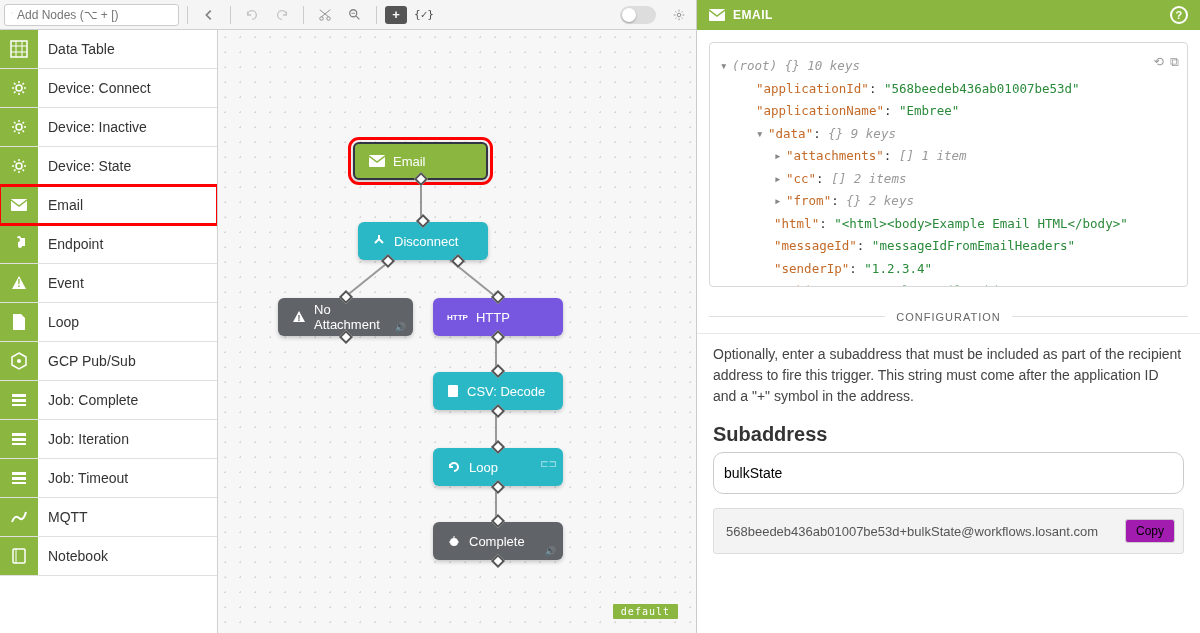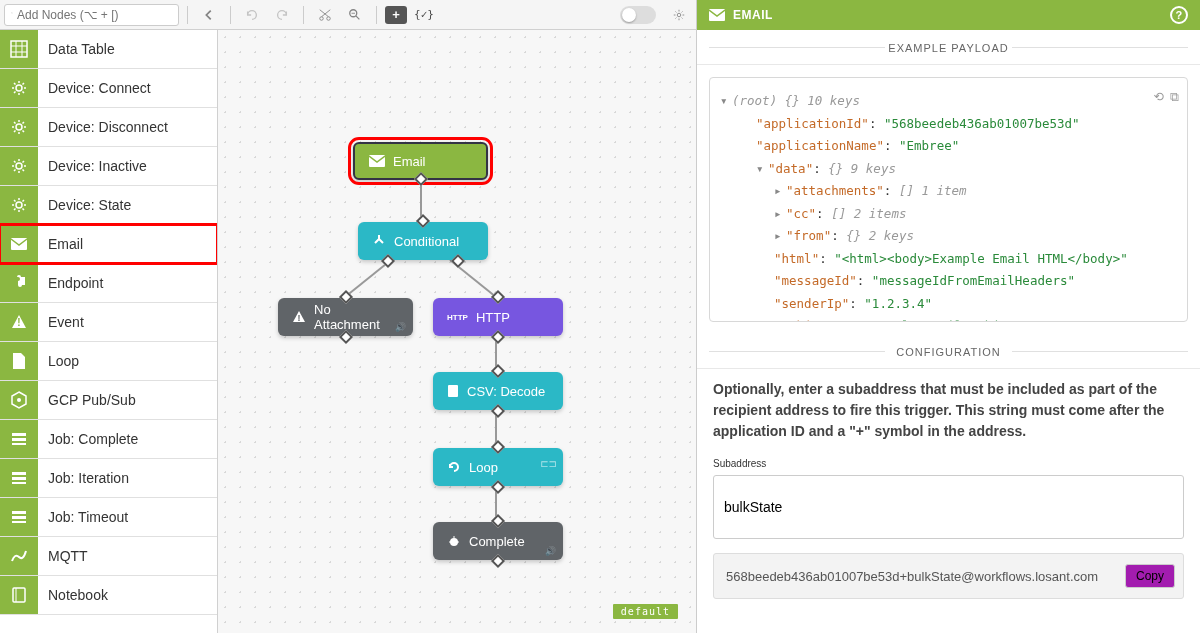--- a/index.html
+++ b/index.html
@@ -63,24 +63,24 @@
 .payload-box .toolbar-icons { position: absolute; top: 8px; right: 8px; display: flex; gap: 6px; opacity: .4; }
 .json-line { white-space: nowrap; }
 .indent2 { padding-left: 36px; }
 .indent3 { padding-left: 54px; }
 .caret { color: #888; margin-right: 2px; display: inline-block; width: 10px; }
 .key { color: #c46a28; }
 .colon { color: #333; }
 .str { color: #2a8a3a; }
 .meta { color: #999; font-style: italic; }
 .root { color: #999; font-style: italic; }
-.config-desc { padding: 10px 16px; font-size: 14px; color: #444; line-height: 1.5; font-weight: bold; }
-.field-label { padding: 6px 16px 4px; font-size: 10px; color: #333; font-weight: 400; }
+.config-desc { padding: 10px 16px; font-size: 14px; color: #444; line-height: 1.5; }
+.field-label { padding: 6px 16px 4px; font-size: 20px; color: #333; font-weight: 700; }
 .input-box { margin: 2px 16px 14px; }
-.input-box input { width: 100%; border: 1px solid #ccc; border-radius: 3px; padding: 23px 10px; font-size: 14px; }
+.input-box input { width: 100%; border: 1px solid #ccc; border-radius: 10px; padding: 12px 10px; font-size: 14px; }
 .copy-row { margin: 0 16px 12px; background: #f3f3f3; border: 1px solid #ddd; border-radius: 3px; display: flex; align-items: center; padding: 10px 8px 10px 12px; font-size: 13px; color: #555; gap: 20px; }
 .copy-row button { margin-left: auto; background: #a21caf; border: 1px solid #ccc; border-radius: 3px; padding: 4px 10px; font-size: 12px; cursor: pointer; }
 </style>
 </head>
 <body>
 
 <div class="app">
   <div class="left">
     <div class="toolbar">
       <div class="search">
@@ -151,29 +151,20 @@
             <div class="node-label">Data Table</div>
           </div>
           <div class="node-item">
             <div class="node-icon">
               <svg width="18" height="18" viewBox="0 0 18 18">
                 <circle cx="9" cy="9" r="3" fill="none" stroke="#fff" stroke-width="1.5"></circle>
                 <path d="M9 2v2M9 14v2M2 9h2M14 9h2M4 4l1.5 1.5M12.5 12.5L14 14M14 4l-1.5 1.5M5.5 12.5L4 14" stroke="#fff" stroke-width="1.5"></path>
               </svg>
             </div>
             <div class="node-label">Device: Connect</div>
-          </div>
-          <div class="node-item">
-            <div class="node-icon">
-              <svg width="18" height="18" viewBox="0 0 18 18">
-                <circle cx="9" cy="9" r="3" fill="none" stroke="#fff" stroke-width="1.5"></circle>
-                <path d="M9 2v2M9 14v2M2 9h2M14 9h2M4 4l1.5 1.5M12.5 12.5L14 14M14 4l-1.5 1.5M5.5 12.5L4 14" stroke="#fff" stroke-width="1.5"></path>
-              </svg>
-            </div>
-            <div class="node-label">Device: Disconnect</div>
           </div>
           <div class="node-item">
             <div class="node-icon">
               <svg width="18" height="18" viewBox="0 0 18 18">
                 <circle cx="9" cy="9" r="3" fill="none" stroke="#fff" stroke-width="1.5"></circle>
                 <path d="M9 2v2M9 14v2M2 9h2M14 9h2M4 4l1.5 1.5M12.5 12.5L14 14M14 4l-1.5 1.5M5.5 12.5L4 14" stroke="#fff" stroke-width="1.5"></path>
               </svg>
             </div>
             <div class="node-label">Device: Inactive</div>
           </div>
@@ -297,21 +288,21 @@
           <span>Email</span>
           <div class="port bottom"></div>
         </div>
 
         <div class="flow-node teal" style="left:140px;top:192px;width:125px">
           <span class="node-svg">
               <svg width="14" height="14" viewBox="0 0 14 14">
                 <path d="M7 1v4M7 5l-4 4M7 5l4 4" stroke="#fff" stroke-width="2" fill="none"></path>
               </svg>
             </span>
-          <span>Conditional</span>
+          <span>Disconnect</span>
           <div class="port top"></div>
             <div class="port bl"></div>
             <div class="port br"></div>
         </div>
 
         <div class="flow-node gray" style="left:60px;top:268px;width:135px">
           <span class="node-svg">
               <svg width="14" height="14" viewBox="0 0 14 14">
                 <path d="M7 1 L13 12 L1 12 Z" fill="#fff"></path>
                 <text x="7" y="11" text-anchor="middle" fill="#606468" font-size="9" font-weight="bold">!</text>
@@ -377,21 +368,20 @@
   <div class="right">
     <div class="panel-header">
       <svg width="16" height="12" viewBox="0 0 16 12">
           <rect x="0" y="0" width="16" height="12" rx="1" fill="#fff"></rect>
           <path d="M0 1 L8 7 L16 1" stroke="#8bb741" stroke-width="1.5" fill="none"></path>
         </svg>
       <span>EMAIL</span>
       <div class="help">?</div>
     </div>
     <div class="panel-body">
-      <div class="section-title">EXAMPLE PAYLOAD</div>
       <div class="payload-box">
         <div class="toolbar-icons">
           <span>⟲</span>
           <span>⧉</span>
         </div>
         <div id="payload-lines">
             <div class="json-line"><span class="caret">▾</span><span class="root">(root)</span> <span class="meta">{}  10 keys</span></div>
             <div class="json-line indent2"><span class="key">"applicationId"</span><span class="colon">:</span> <span class="str">"568beedeb436ab01007be53d"</span></div>
             <div class="json-line indent2"><span class="key">"applicationName"</span><span class="colon">:</span> <span class="str">"Embree"</span></div>
             <div class="json-line indent2"><span class="caret">▾</span><span class="key">"data"</span><span class="colon">:</span> <span class="meta">{}  9 keys</span></div>

